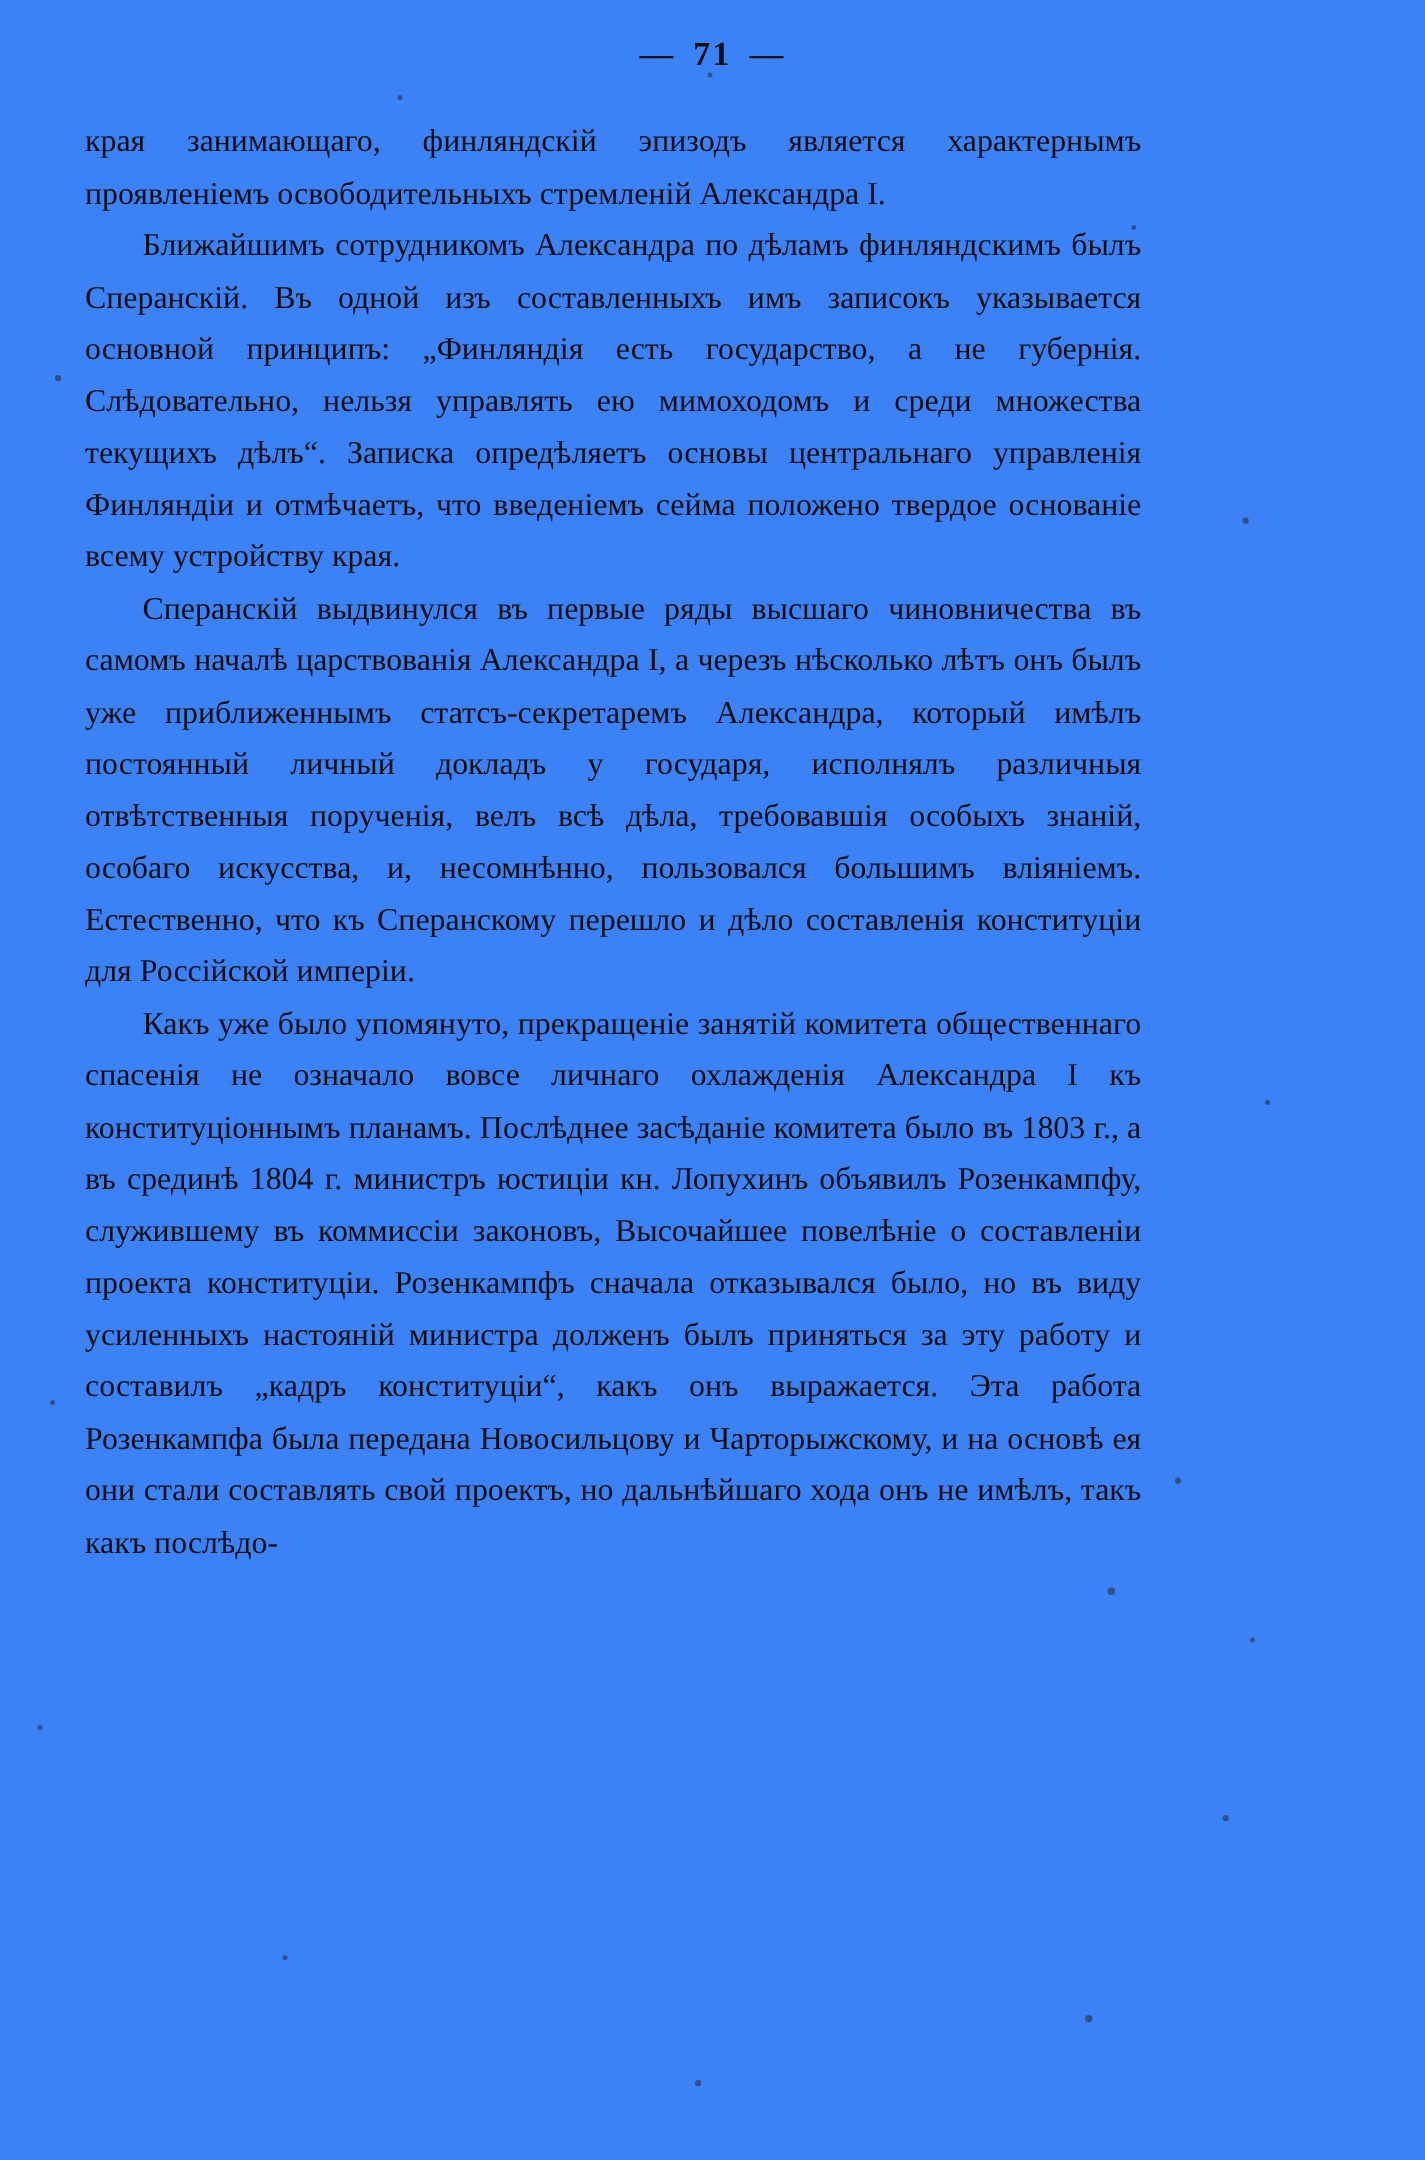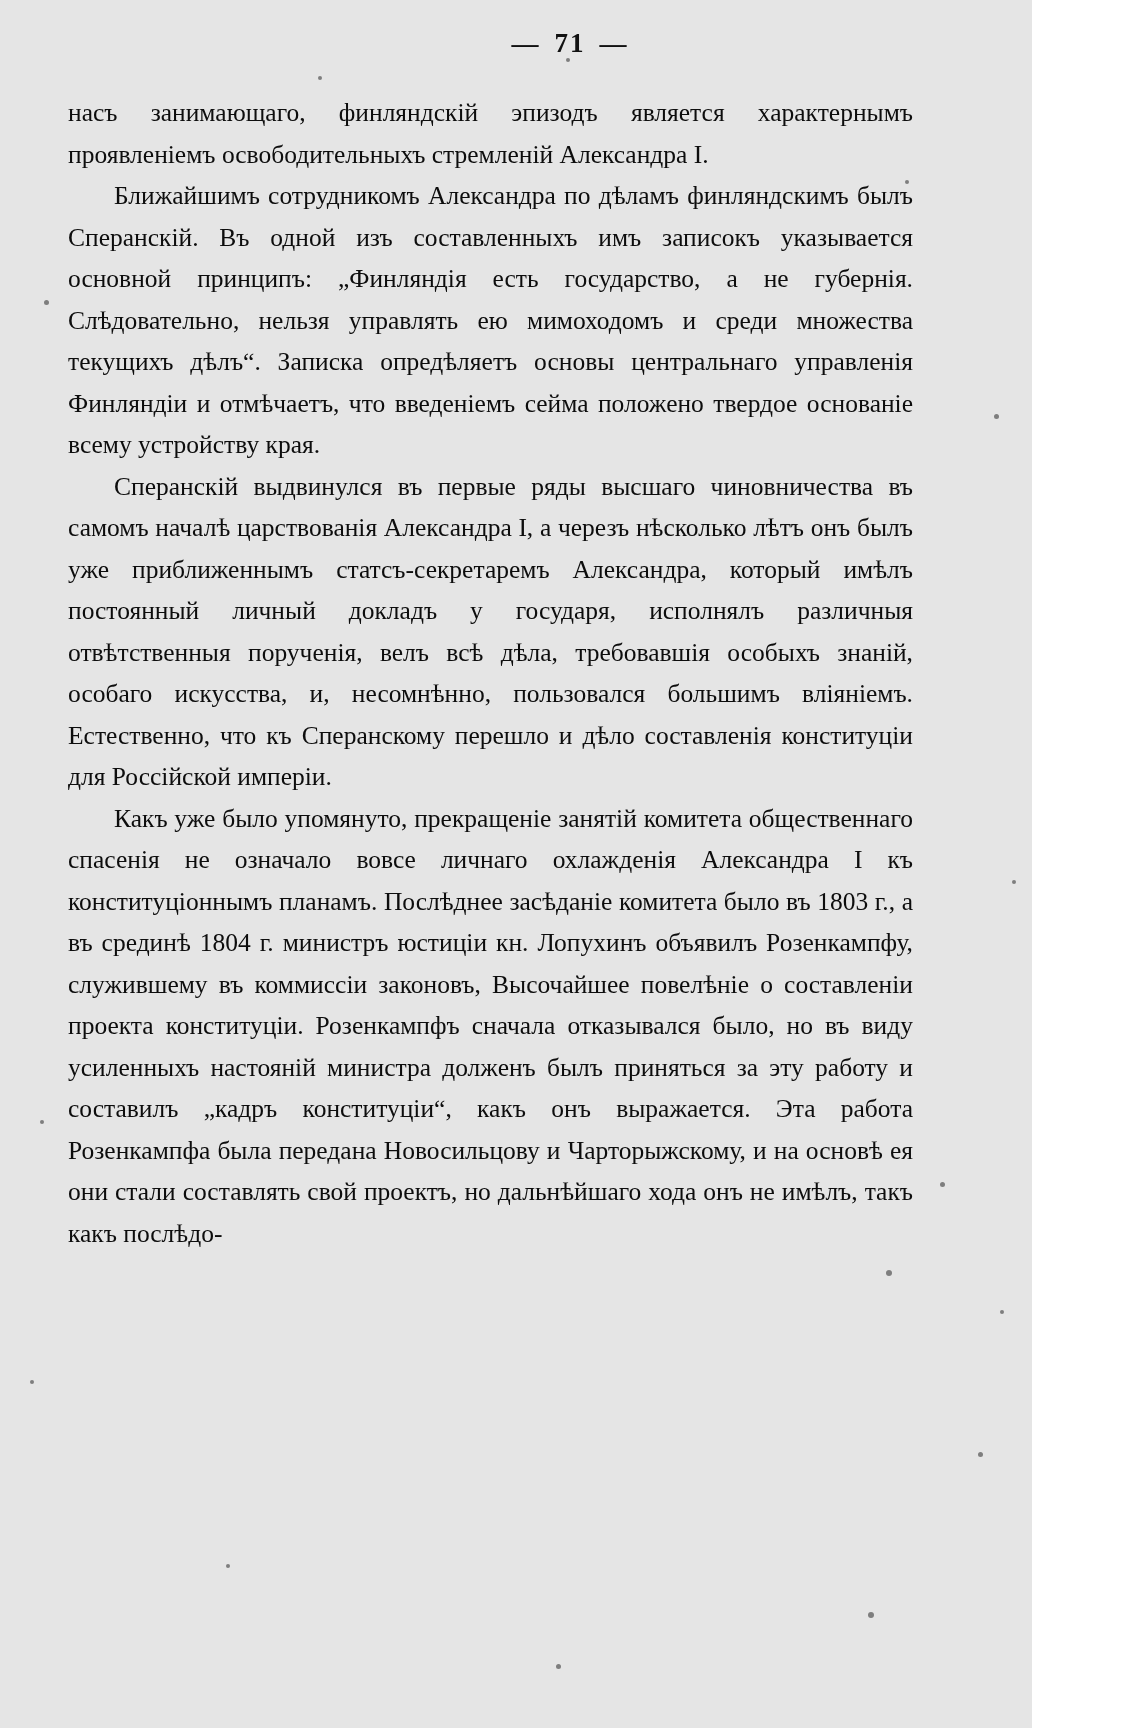--- a/index.html
+++ b/index.html
@@ -12,23 +12,23 @@
     height: 1728px;
     position: relative;
     font-family: "Liberation Serif", serif;
     color: #111111;
     overflow: hidden;
   }
   .page {
     position: absolute;
     left: 0;
     top: 0;
-    width: 1032px;
+    width: 1140px;
     height: 1728px;
-    background: #e5e5e5;
+    background: #3b82f6;
   }
   .page-header {
     position: absolute;
     top: 28px;
     left: 0;
     width: 1140px;
     text-align: center;
     font-size: 27px;
     font-weight: bold;
     letter-spacing: 2px;
@@ -69,21 +69,21 @@
 </head>
 <body>
 
 <div class="page">
 
   <div class="page-header">
     <span class="dash">—</span><span>71</span><span class="dash">—</span>
   </div>
 
   <div class="body-text">
-    <p class="no-indent">насъ занимающаго, финляндскій эпизодъ является характернымъ проявленіемъ освободительныхъ стремленій Александра I.</p>
+    <p class="no-indent">края занимающаго, финляндскій эпизодъ является характернымъ проявленіемъ освободительныхъ стремленій Александра I.</p>
     <p>Ближайшимъ сотрудникомъ Александра по дѣламъ финляндскимъ былъ Сперанскій. Въ одной изъ составленныхъ имъ записокъ указывается основной принципъ: „Финляндія есть государство, а не губернія. Слѣдовательно, нельзя управлять ею мимоходомъ и среди множества текущихъ дѣлъ“. Записка опредѣляетъ основы центральнаго управленія Финляндіи и отмѣчаетъ, что введеніемъ сейма положено твердое основаніе всему устройству края.</p>
     <p>Сперанскій выдвинулся въ первые ряды высшаго чиновничества въ самомъ началѣ царствованія Александра I, а черезъ нѣсколько лѣтъ онъ былъ уже приближеннымъ статсъ-секретаремъ Александра, который имѣлъ постоянный личный докладъ у государя, исполнялъ различныя отвѣтственныя порученія, велъ всѣ дѣла, требовавшія особыхъ знаній, особаго искусства, и, несомнѣнно, пользовался большимъ вліяніемъ. Естественно, что къ Сперанскому перешло и дѣло составленія конституціи для Россійской имперіи.</p>
     <p>Какъ уже было упомянуто, прекращеніе занятій комитета общественнаго спасенія не означало вовсе личнаго охлажденія Александра I къ конституціоннымъ планамъ. Послѣднее засѣданіе комитета было въ 1803 г., а въ срединѣ 1804 г. министръ юстиціи кн. Лопухинъ объявилъ Розенкампфу, служившему въ коммиссіи законовъ, Высочайшее повелѣніе о составленіи проекта конституціи. Розенкампфъ сначала отказывался было, но въ виду усиленныхъ настояній министра долженъ былъ приняться за эту работу и составилъ „кадръ конституціи“, какъ онъ выражается. Эта работа Розенкампфа была передана Новосильцову и Чарторыжскому, и на основѣ ея они стали составлять свой проектъ, но дальнѣйшаго хода онъ не имѣлъ, такъ какъ послѣдо-</p>
   </div>
 
   <div class="speck" style="left:44px; top:300px; width:5px; height:5px;"></div>
   <div class="speck" style="left:318px; top:76px; width:4px; height:4px;"></div>
   <div class="speck" style="left:566px; top:58px; width:4px; height:4px;"></div>
   <div class="speck" style="left:905px; top:180px; width:4px; height:4px;"></div>
   <div class="speck" style="left:994px; top:414px; width:5px; height:5px;"></div>

